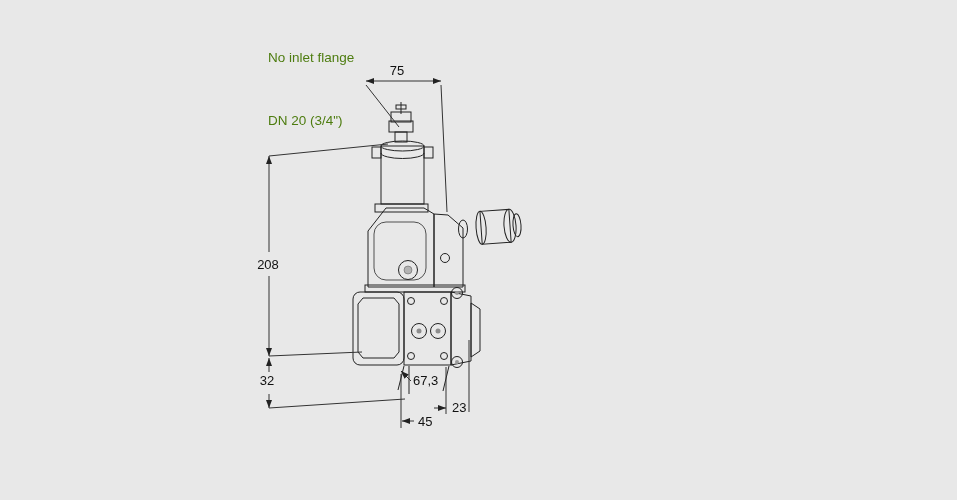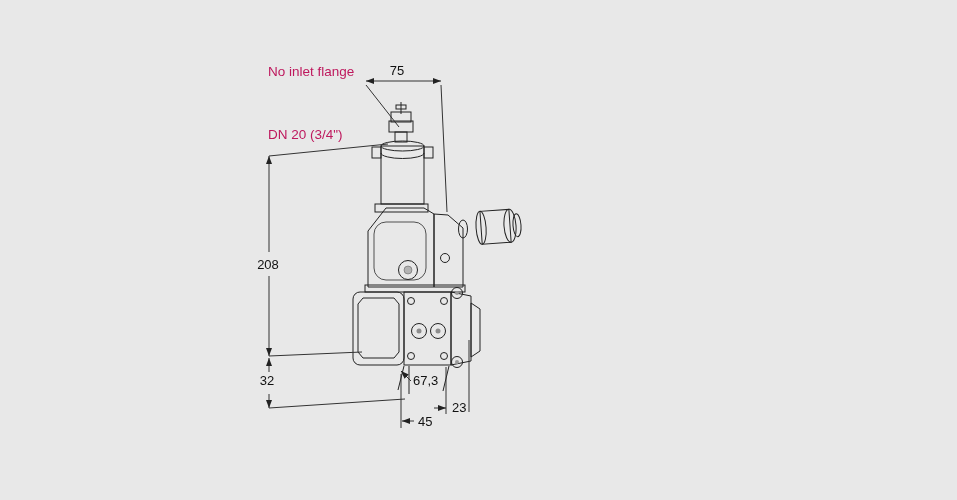--- a/index.html
+++ b/index.html
@@ -2,22 +2,22 @@
 <html><head>
 <meta charset="utf-8">
 <style>
   html,body{margin:0;padding:0}
   body{
     width:957px;height:500px;position:relative;overflow:hidden;
     background:#e8e8e8;
     font-family:"Liberation Sans",sans-serif;
   }
   .notes{
-    position:absolute;left:268px;top:19px;
-    font-size:13.5px;color:#be185d;line-height:21px;white-space:pre;
+    position:absolute;left:268px;top:5px;
+    font-size:13.5px;color:#4d7c0f;line-height:21px;white-space:pre;
   }
   svg{position:absolute;left:0;top:0}
   .ln{stroke:#222;stroke-width:1;fill:none}
   .dim{stroke:#333;stroke-width:1;fill:none}
   .dim-text{font-size:13px;fill:#111}
 </style>
 </head>
 <body>
 
 <div class="notes">

